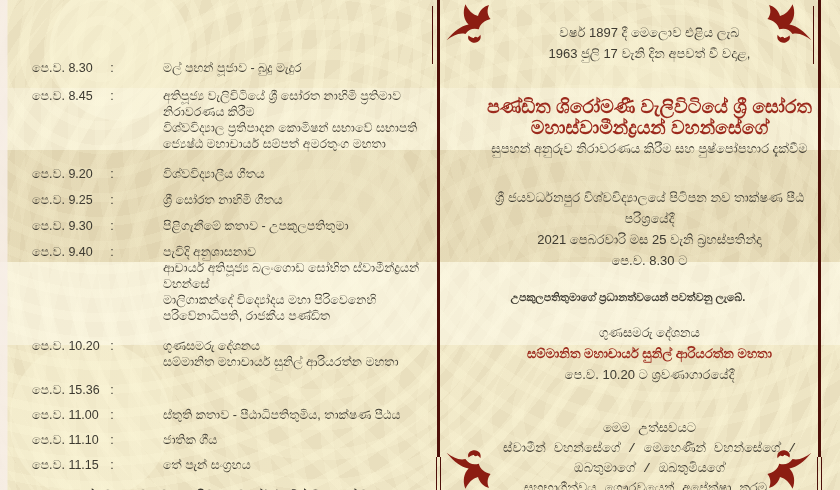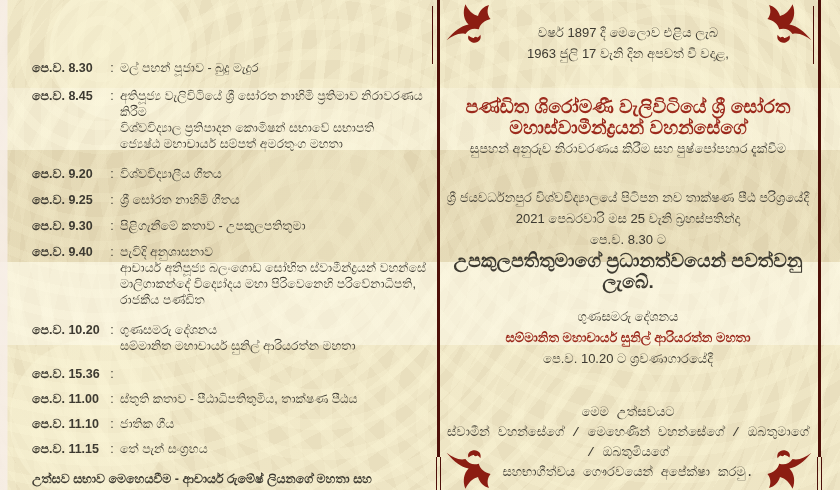--- a/index.html
+++ b/index.html
@@ -14,35 +14,35 @@
       radial-gradient(circle 110px at 90px 420px, rgba(250,245,215,.45) 0 80px, rgba(0,0,0,0) 81px),
       radial-gradient(circle 120px at 650px 120px, rgba(250,245,215,.35) 0 90px, rgba(0,0,0,0) 91px),
       repeating-radial-gradient(circle at 12% 10%, rgba(250,244,212,.35) 0 9px, rgba(0,0,0,0) 9px 24px),
       repeating-radial-gradient(circle at 38% 55%, rgba(250,244,212,.30) 0 11px, rgba(0,0,0,0) 11px 30px),
       repeating-radial-gradient(circle at 80% 25%, rgba(250,244,212,.28) 0 10px, rgba(0,0,0,0) 10px 27px),
       repeating-radial-gradient(circle at 70% 85%, rgba(250,244,212,.28) 0 12px, rgba(0,0,0,0) 12px 32px);
   }
   
   #programme{position:absolute;left:32px;top:60px;width:400px;font-size:12.5px;line-height:16px;color:#3d3a31;}
   .row{display:flex;align-items:flex-start;}
-  .row .t{flex:0 0 72px;font-weight:bold;white-space:nowrap;}
+  .row .t{flex:0 0 72px;font-weight:normal;white-space:nowrap;}
   .row .c{flex:0 0 16px;text-align:center;}
   .row .d{flex:1;}
-  .ln{display:block;}
+  .ln{display:block;padding-left:43px;}
   .mb12{margin-bottom:12px}.mb14{margin-bottom:14px}.mb10{margin-bottom:10px}.mb9{margin-bottom:9px}
   #prog-footer{margin-top:14px;font-weight:bold;}
   
   #invitation{position:absolute;left:440px;top:0;width:376px;text-align:center;color:#3d3a31;font-size:13px;line-height:21px;}
   .red{color:#9c2a1d;font-weight:bold;}
   .bold{font-weight:bold;}
   #inv-intro{margin-top:22px;}
   #inv-honoree{margin-top:32px;}
   #inv-honoree .name{font-size:19px;}
   #inv-venue{margin-top:28px;}
-  #inv-chief{font-size:19px;}
+  #inv-chief{margin-top:16px;font-size:11px;}
   #inv-lecture{margin-top:14px;}
   #inv-request{margin-top:34px;line-height:20px;font-family:Liberation Mono, monospace;}
   
   .vline{position:absolute;top:0;width:3px;height:457px;background:#4e1009;}
   #vline-left{left:437px;} #vline-right{left:818px;}
   .vtail{position:absolute;top:457px;width:1px;height:33px;background:#4e1009;}
   #vtail-l1{left:436px;} #vtail-l2{left:440px;} #vtail-r1{left:817px;} #vtail-r2{left:821px;}
   .vaccent{position:absolute;top:6px;width:1px;height:58px;background:#4e1009;}
   #vaccent-l{left:432px;} #vaccent-r{left:813px;}
   .leaf{position:absolute;width:52px;height:44px;}

